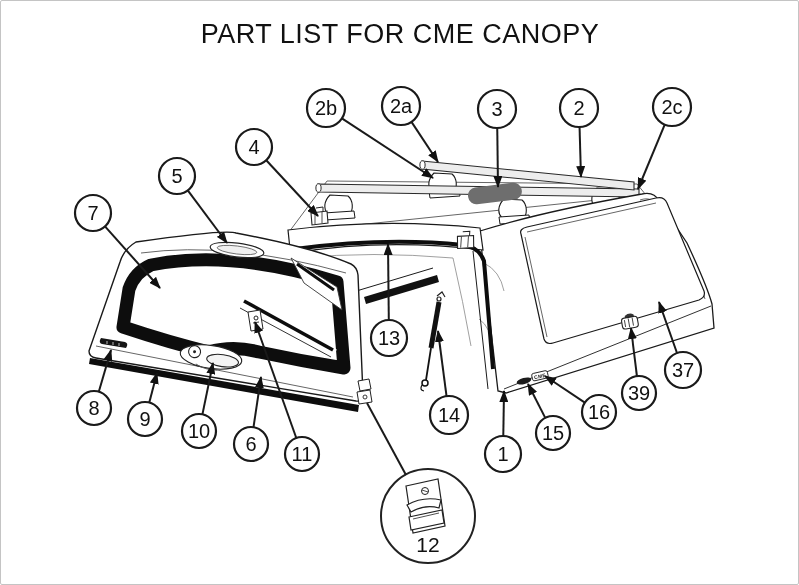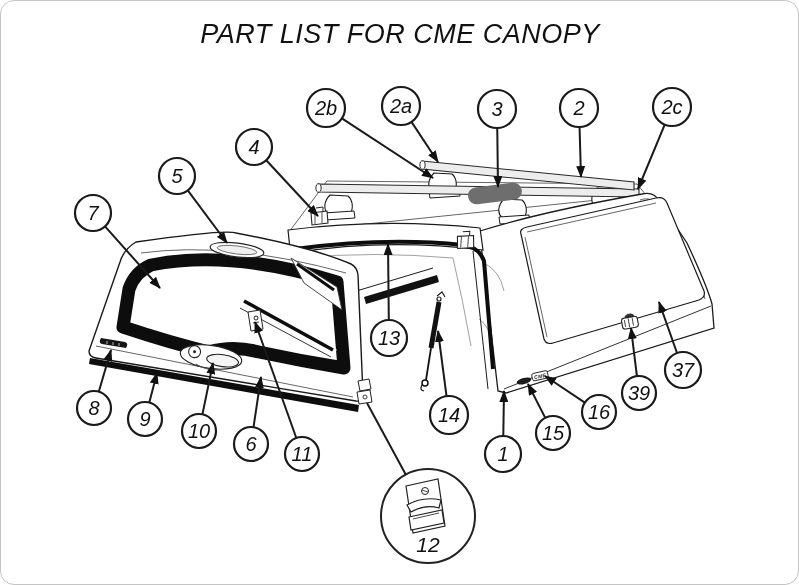--- a/index.html
+++ b/index.html
@@ -1,23 +1,22 @@
 <!DOCTYPE html>
 <html style="--line: #1a1a1a; --seal: #0d0d0d; --tube: #ededed; --pad: #6e6e6e; --paper: #ffffff; --frame: #c4c4c4;"><head>
 <meta charset="utf-8">
 <style>
   :root{
     --line:#1a1a1a; --seal:#0d0d0d; --tube:#ededed; --pad:#6e6e6e; --paper:#ffffff; --frame:#c4c4c4;
   }
   html,body{margin:0;padding:0;background:#fff;}
   .page{
     position:relative; width:799px; height:585px; background:var(--paper);
-    border:1px solid var(--frame); border-radius:14px; box-sizing:border-box; overflow:hidden;
+    border:1px solid var(--frame); border-radius:2px; box-sizing:border-box; overflow:hidden;
     font-family:"Liberation Sans", sans-serif;
-    font-style:italic;
   }
   svg{display:block;}
   .title{ font-size:27px; fill:#111; text-anchor:middle; letter-spacing:0.5px; }
   .leader{ stroke:var(--line); stroke-width:2; fill:none; }
   .balloon{ fill:#fff; stroke:var(--line); stroke-width:2.2; }
   .balloon-label{ font-size:20px; fill:#111; text-anchor:middle; dominant-baseline:central; }
   .detail-label{ font-size:21px; fill:#111; text-anchor:middle; }
   .ln{ stroke:var(--line); fill:none; }
   .w{ fill:#fff; }
   .thin{ stroke:#555; stroke-width:0.9; fill:none; }

